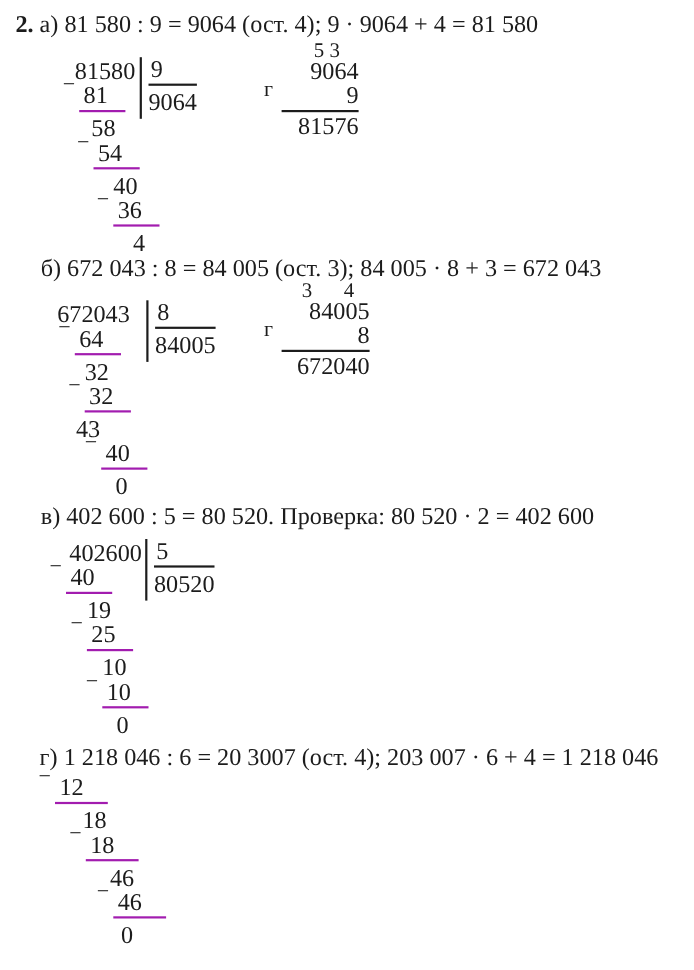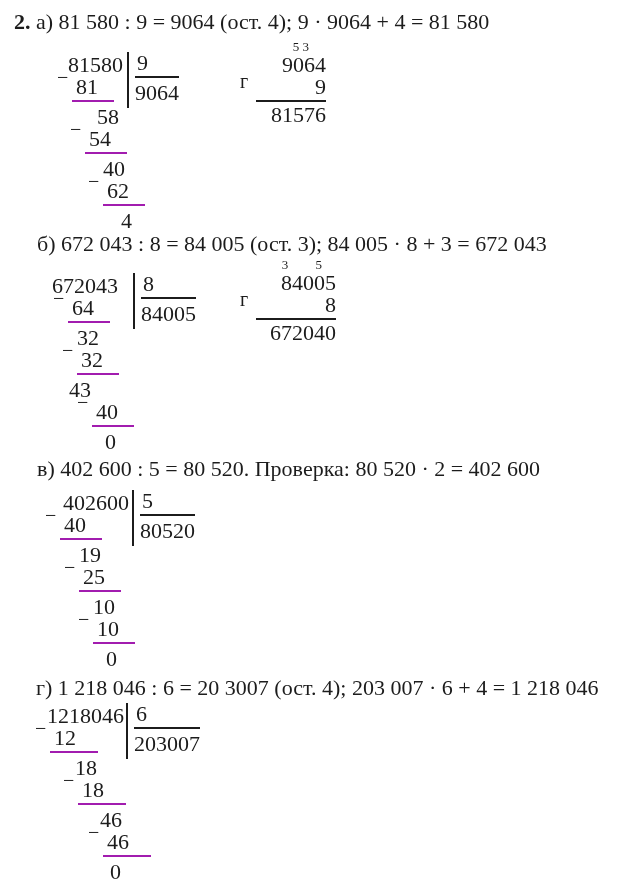--- a/index.html
+++ b/index.html
@@ -23,21 +23,21 @@
     height:56px;padding-left:6px;padding-right:6px;display:inline-block;
   }
   .divisor{height:24px;line-height:22px;border-bottom:2px solid #1c1c1c;padding:0 8px 0 2px;}
   .quotient{padding-top:4px;line-height:22px;white-space:nowrap;}
   
   .mult{position:absolute;display:flex;font-size:22px;}
   .mult-sign{width:16px;margin-top:30px;font-size:20px;}
   .mcol{text-align:right;}
   .part-a-mult .mcol{width:70px;}
   .part-b-mult .mcol{width:80px;}
-  .carries{font-size:13px;height:14px;line-height:14px;}
+  .carries{font-size:19px;height:14px;line-height:14px;}
   .part-a-mult .carries{padding-right:17px;}
   .part-b-mult .carries{padding-right:14px;word-spacing:24px;}
   .m-top,.m-bot,.m-res{height:22px;line-height:22px;}
   .m-bot{border-bottom:2px solid #1c1c1c;height:24px;}
   .m-res{padding-top:2px;}
 </style>
 </head>
 <body>
 
 <div class="hdr" style="left:14px;top:10px;">
@@ -47,24 +47,24 @@
 
 <div class="division part-a" style="left:55px;top:54px;">
   <div class="row">
     <span class="num" style="margin-left:13px;">81580</span>
     <span class="qcol" style="left:72px;">
       <div class="divisor">9</div>
       <div class="quotient">9064</div>
     </span>
   </div>
   <div class="row u"><span class="num" style="margin-left:17px;">81</span><span class="minus" style="left:2px;top:-10px;">−</span></div>
-  <div class="row"><span class="num" style="margin-left:42px;">58</span></div>
+  <div class="row"><span class="num" style="margin-left:28px;">58</span></div>
   <div class="row u"><span class="num" style="margin-left:30px;">54</span><span class="minus" style="left:15px;">−</span></div>
   <div class="row"><span class="num" style="margin-left:48px;">40</span></div>
-  <div class="row u"><span class="num" style="margin-left:48px;">62</span><span class="minus" style="left:33px;">−</span></div>
+  <div class="row u"><span class="num" style="margin-left:48px;">36</span><span class="minus" style="left:33px;">−</span></div>
   <div class="row"><span class="num" style="margin-left:66px;">4</span></div>
 </div>
 
 <div class="mult part-a-mult" style="left:240px;top:40px;">
   <span class="mult-sign">г</span>
   <div class="mcol">
     <div class="carries">5 3</div>
     <div class="m-top">9064</div>
     <div class="m-bot">9</div>
     <div class="m-res">81576</div>
@@ -87,21 +87,21 @@
   <div class="row"><span class="num" style="margin-left:25px;">32</span></div>
   <div class="row u"><span class="num" style="margin-left:25px;">32</span><span class="minus" style="left:10px;">−</span></div>
   <div class="row"><span class="num" style="margin-left:17px;">43</span></div>
   <div class="row u"><span class="num" style="margin-left:40px;">40</span><span class="minus" style="left:25px;">−</span></div>
   <div class="row"><span class="num" style="margin-left:53px;">0</span></div>
 </div>
 
 <div class="mult part-b-mult" style="left:240px;top:258px;">
   <span class="mult-sign">г</span>
   <div class="mcol">
-    <div class="carries">3 5</div>
+    <div class="carries">3 4</div>
     <div class="m-top">84005</div>
     <div class="m-bot">8</div>
     <div class="m-res">672040</div>
   </div>
 </div>
 
 <div class="hdr" style="left:37px;top:457px;">
   <span>в) 402 600 : 5 = 80 520. Проверка: 80 520 · 2 = 402 600</span>
 </div>
 
@@ -119,26 +119,19 @@
   <div class="row"><span class="num" style="margin-left:43px;">10</span></div>
   <div class="row u"><span class="num" style="margin-left:43px;">10</span><span class="minus" style="left:28px;">−</span></div>
   <div class="row"><span class="num" style="margin-left:56px;">0</span></div>
 </div>
 
 <div class="hdr" style="left:36px;top:676px;text-align:right;">
   <span>г) 1 218 046 : 6 = 20 3007 (ост. 4); 203 007 · 6 + 4 = 1 218 046</span>
 </div>
 
 <div class="division part-g" style="left:34px;top:705px;">
-  <div class="row">
-    <span class="num" style="margin-left:13px;">1218046</span>
-    <span class="qcol" style="left:92px;">
-      <div class="divisor">6</div>
-      <div class="quotient">203007</div>
-    </span>
-  </div>
   <div class="row u"><span class="num" style="margin-left:16px;">12</span><span class="minus" style="left:1px;top:-10px;">−</span></div>
   <div class="row"><span class="num" style="margin-left:41px;">18</span></div>
   <div class="row u"><span class="num" style="margin-left:44px;">18</span><span class="minus" style="left:29px;">−</span></div>
   <div class="row"><span class="num" style="margin-left:66px;">46</span></div>
   <div class="row u"><span class="num" style="margin-left:69px;">46</span><span class="minus" style="left:54px;">−</span></div>
   <div class="row"><span class="num" style="margin-left:76px;">0</span></div>
 </div>
 
 </body></html>

